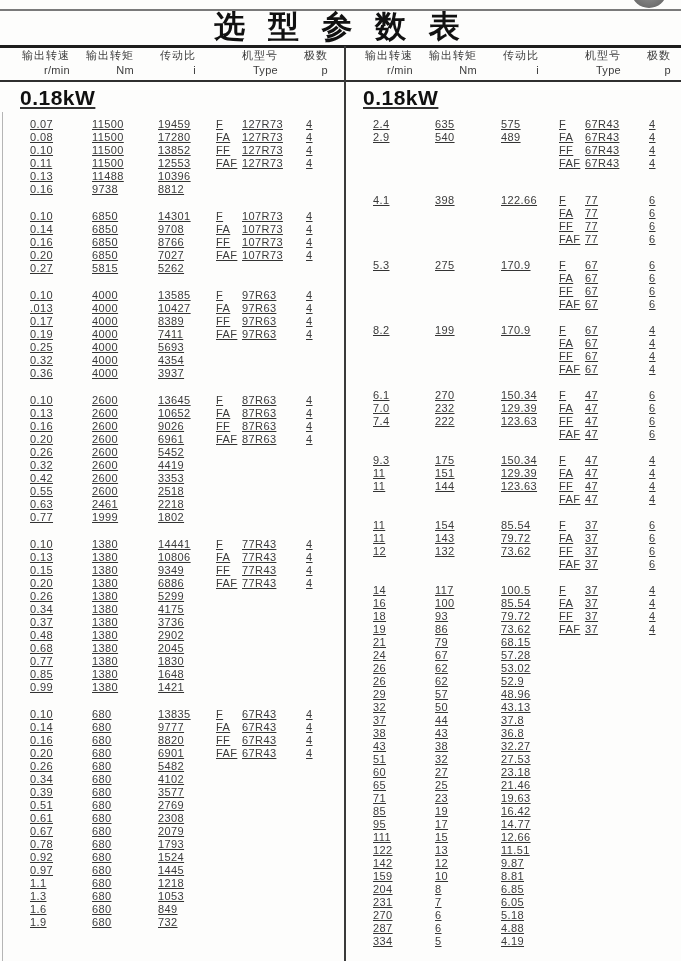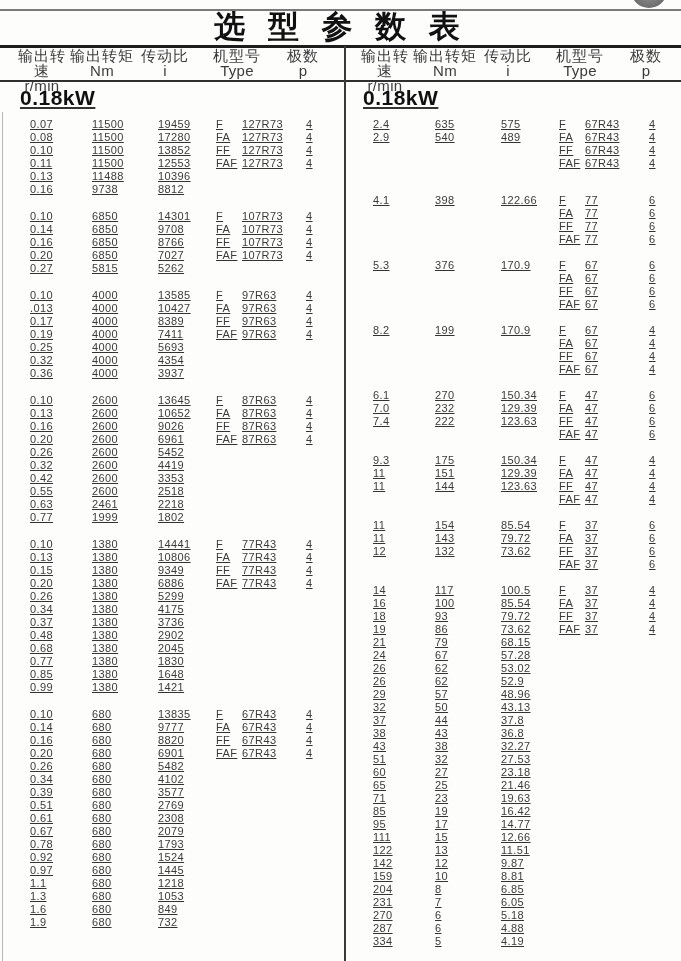--- a/index.html
+++ b/index.html
@@ -28,21 +28,21 @@
     letter-spacing:7px;line-height:38px;
   }
   
   .header-row{position:absolute;top:48px;left:0;right:0;height:32px;display:flex;}
   .panel-header{
     width:341px;box-sizing:border-box;display:grid;
     grid-template-columns:56px 64px 62px 82px 50px;
     padding-left:14px;column-gap:0;
   }
   .panel-header:last-child{width:340px;padding-left:16px;}
-  .hcell{text-align:center;font-size:15px;line-height:15px;color:#3c3c3c;}
+  .hcell{text-align:right;font-size:11px;line-height:15px;color:#3c3c3c;}
   .hcell .zh{display:block;letter-spacing:1px;}
   .hcell .en{display:block;letter-spacing:0.3px;}
   
   .panels{position:absolute;top:83px;left:0;right:0;bottom:0;display:flex;text-decoration:underline;}
   .panel{width:341px;box-sizing:border-box;overflow:hidden;}
   .panel:last-child{width:340px;padding-left:2px;}
   .section-title{
     margin:3px 0 8px 20px;font-size:21px;font-weight:bold;color:#101010;
     letter-spacing:0.5px;
   }
@@ -655,21 +655,21 @@
             <span></span>
             <span></span>
             <span>FAF</span>
             <span>77</span>
             <span>6</span>
           </div>
         </div>
         <div class="block">
           <div class="row">
             <span>5.3</span>
-            <span>376</span>
+            <span>275</span>
             <span>170.9</span>
             <span>F</span>
             <span>67</span>
             <span>6</span>
           </div>
           <div class="row">
             <span></span>
             <span></span>
             <span></span>
             <span>FA</span>

